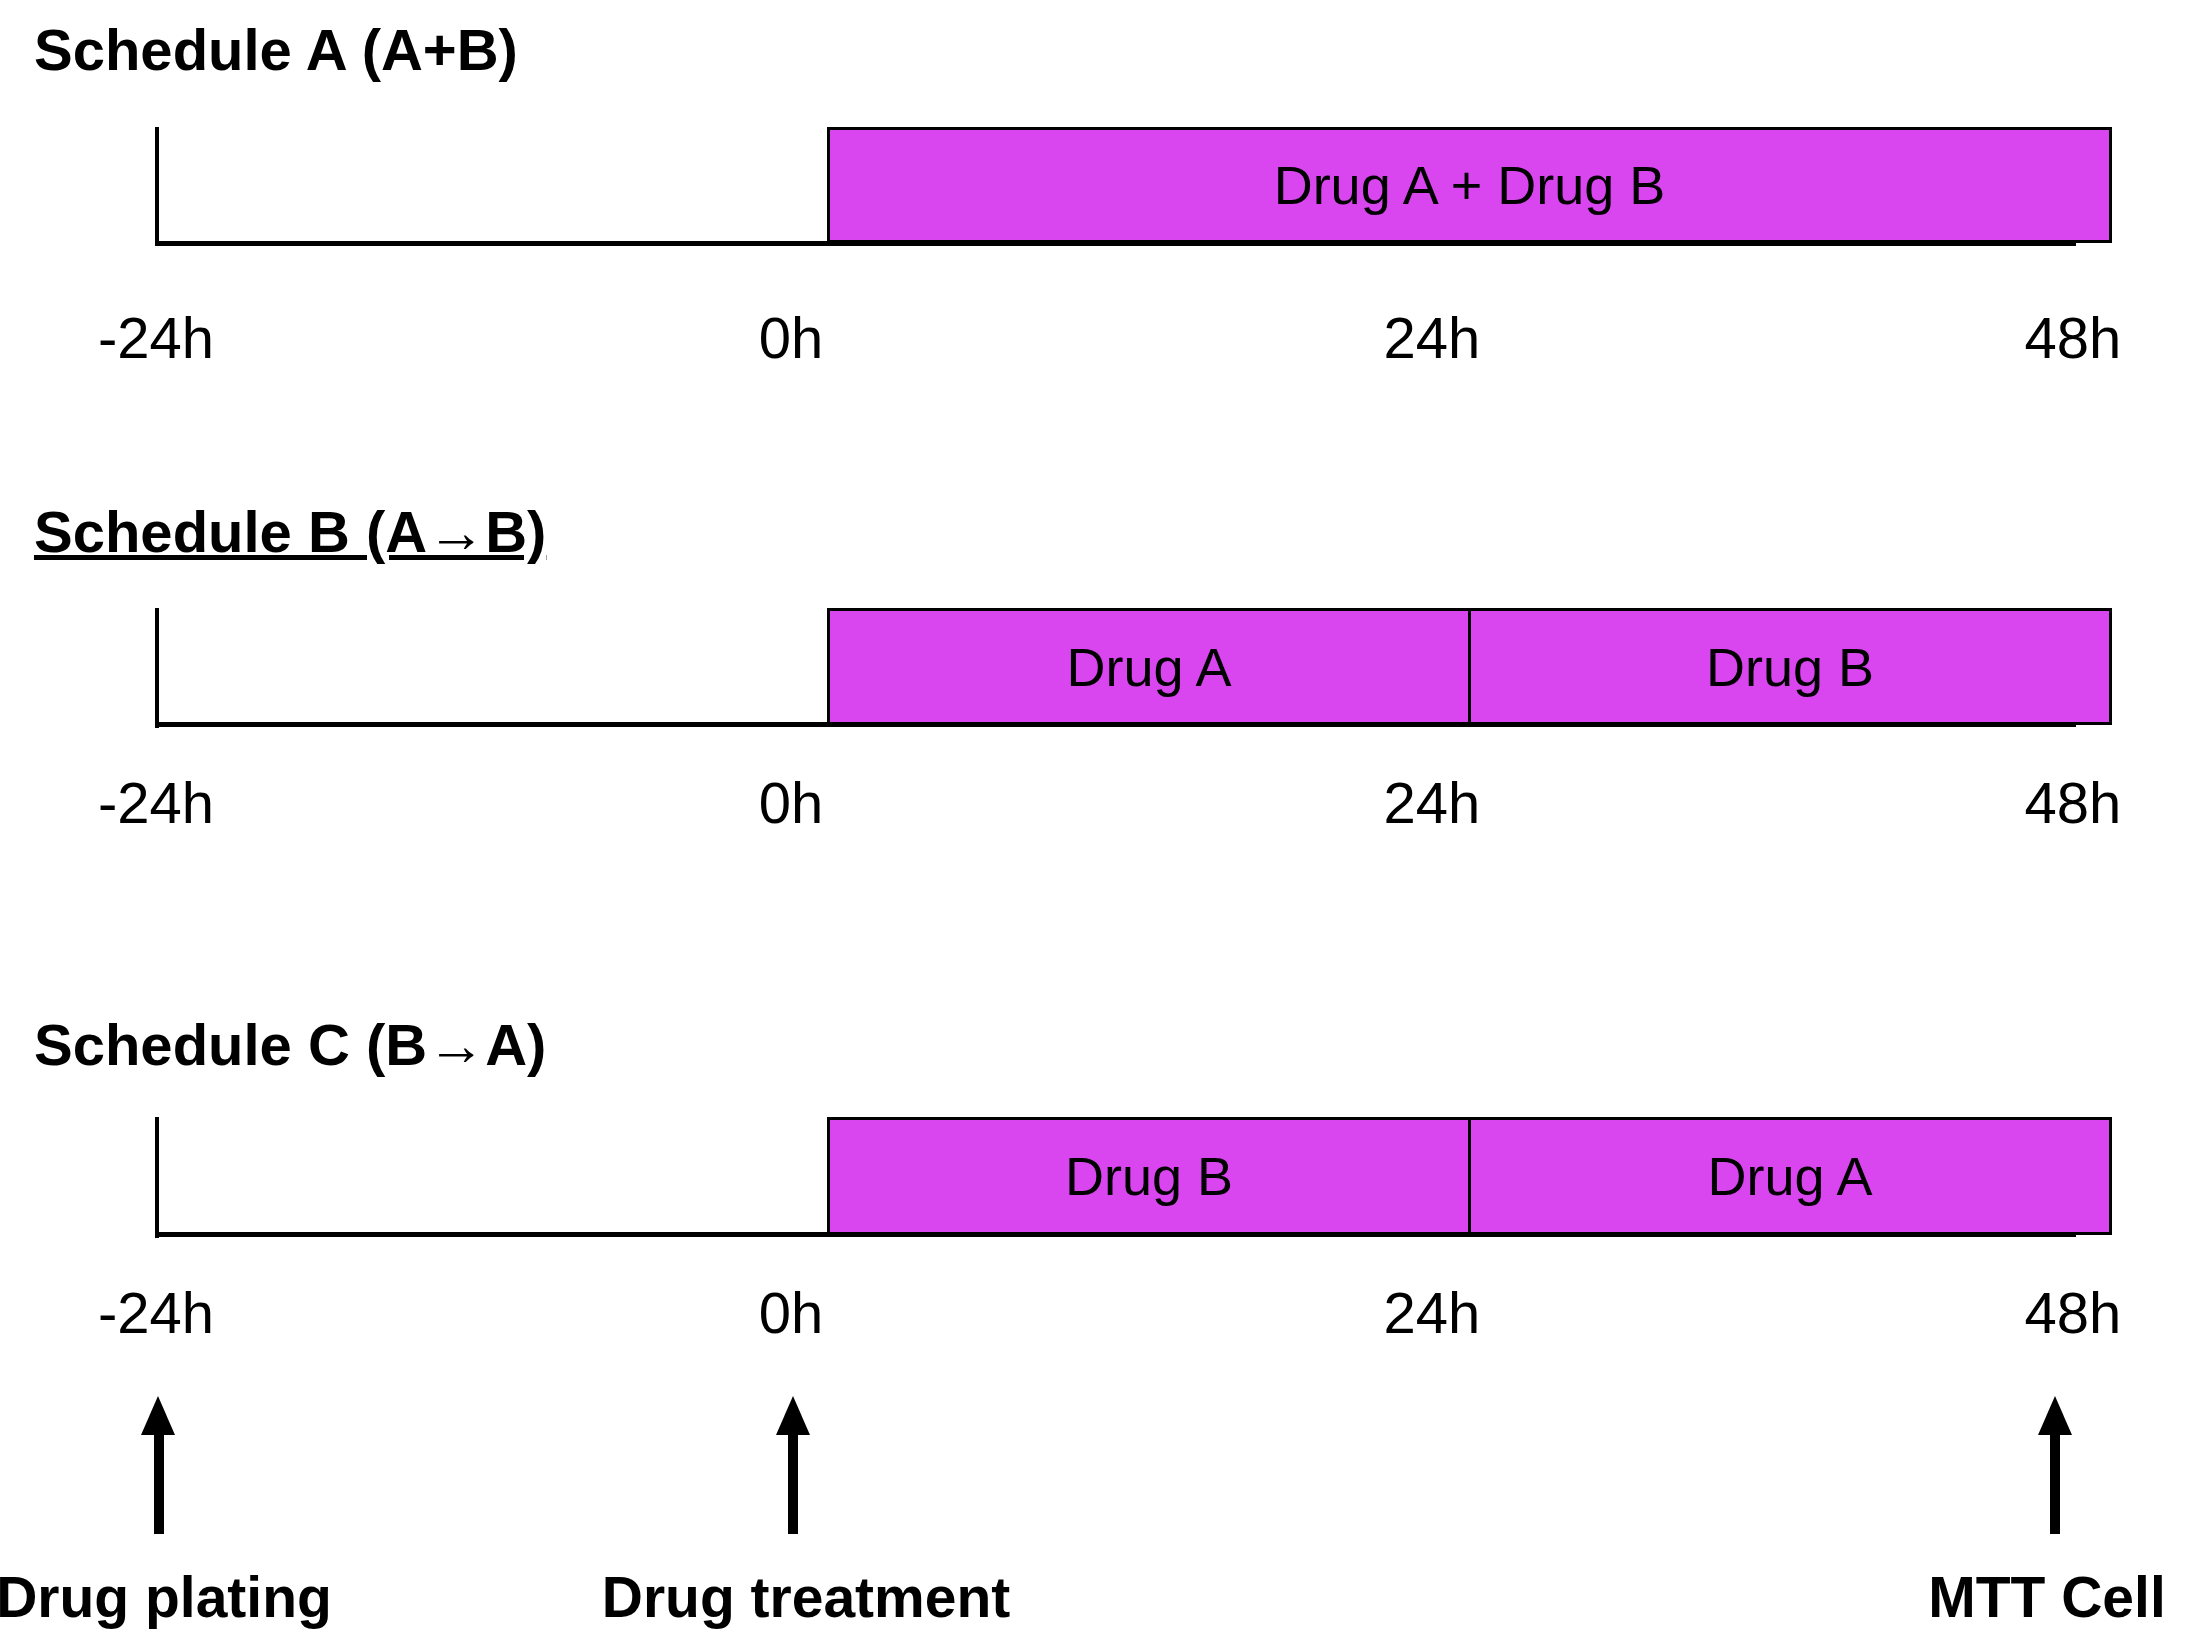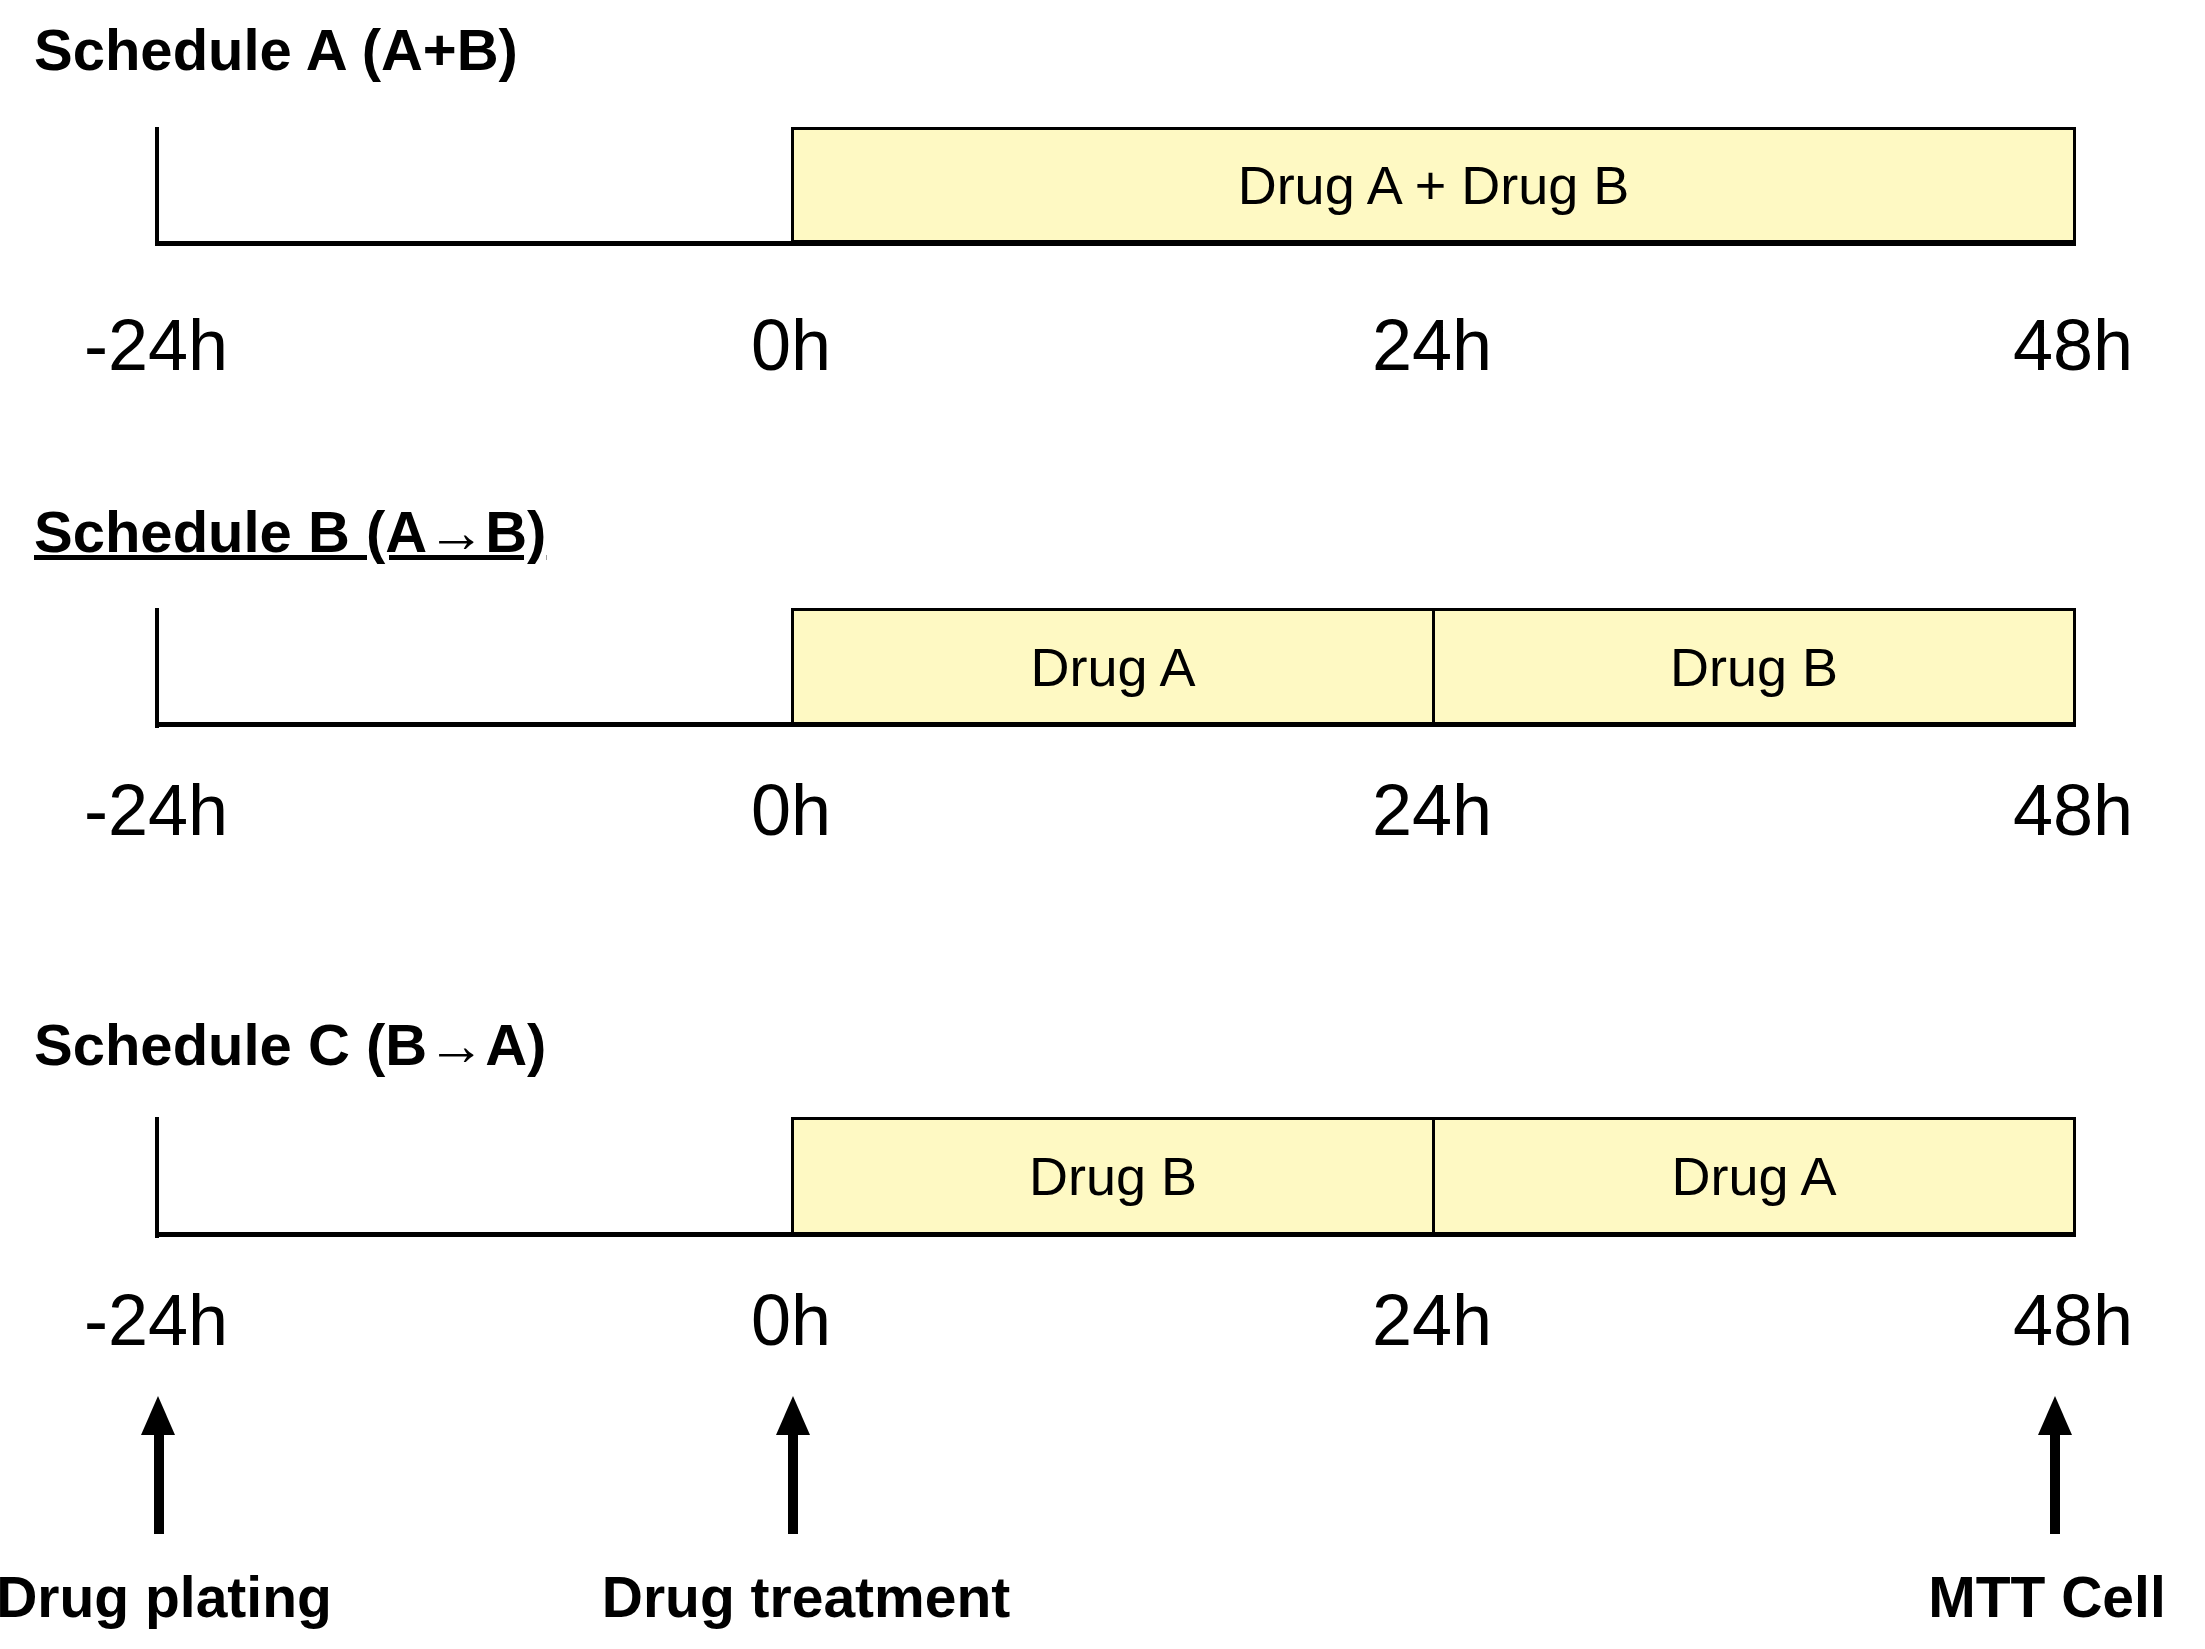--- a/index.html
+++ b/index.html
@@ -28,46 +28,46 @@
     background: #000000;
   }
   .start-tick {
     position: absolute;
     left: 155px;
     width: 3.7px;
     background: #000000;
   }
   .box {
     position: absolute;
-    left: 791px;
+    left: 827px;
     width: 1285px;
     border: 3px solid #000000;
     box-sizing: border-box;
-    background: #fef9c3;
+    background: #d946ef;
     display: flex;
     align-items: stretch;
   }
   .cell {
     flex: 1;
     display: flex;
     align-items: center;
     justify-content: center;
   }
   .seg-label {
     font-size: 54px;
     white-space: nowrap;
   }
   .divider {
     width: 3px;
     background: #000000;
   }
   .tlabel {
     position: absolute;
     transform: translateX(-50%);
-    font-size: 72px;
+    font-size: 58px;
     line-height: 1;
     white-space: nowrap;
   }
   
   .title-a { top: 15px; }
   .title-b { top: 497px; text-decoration: underline; }
   .title-c { top: 1010px; }
   .tick-a { top: 127px; height: 119px; }
   .tick-b { top: 608px; height: 120px; }
   .tick-c { top: 1117px; height: 121px; }

